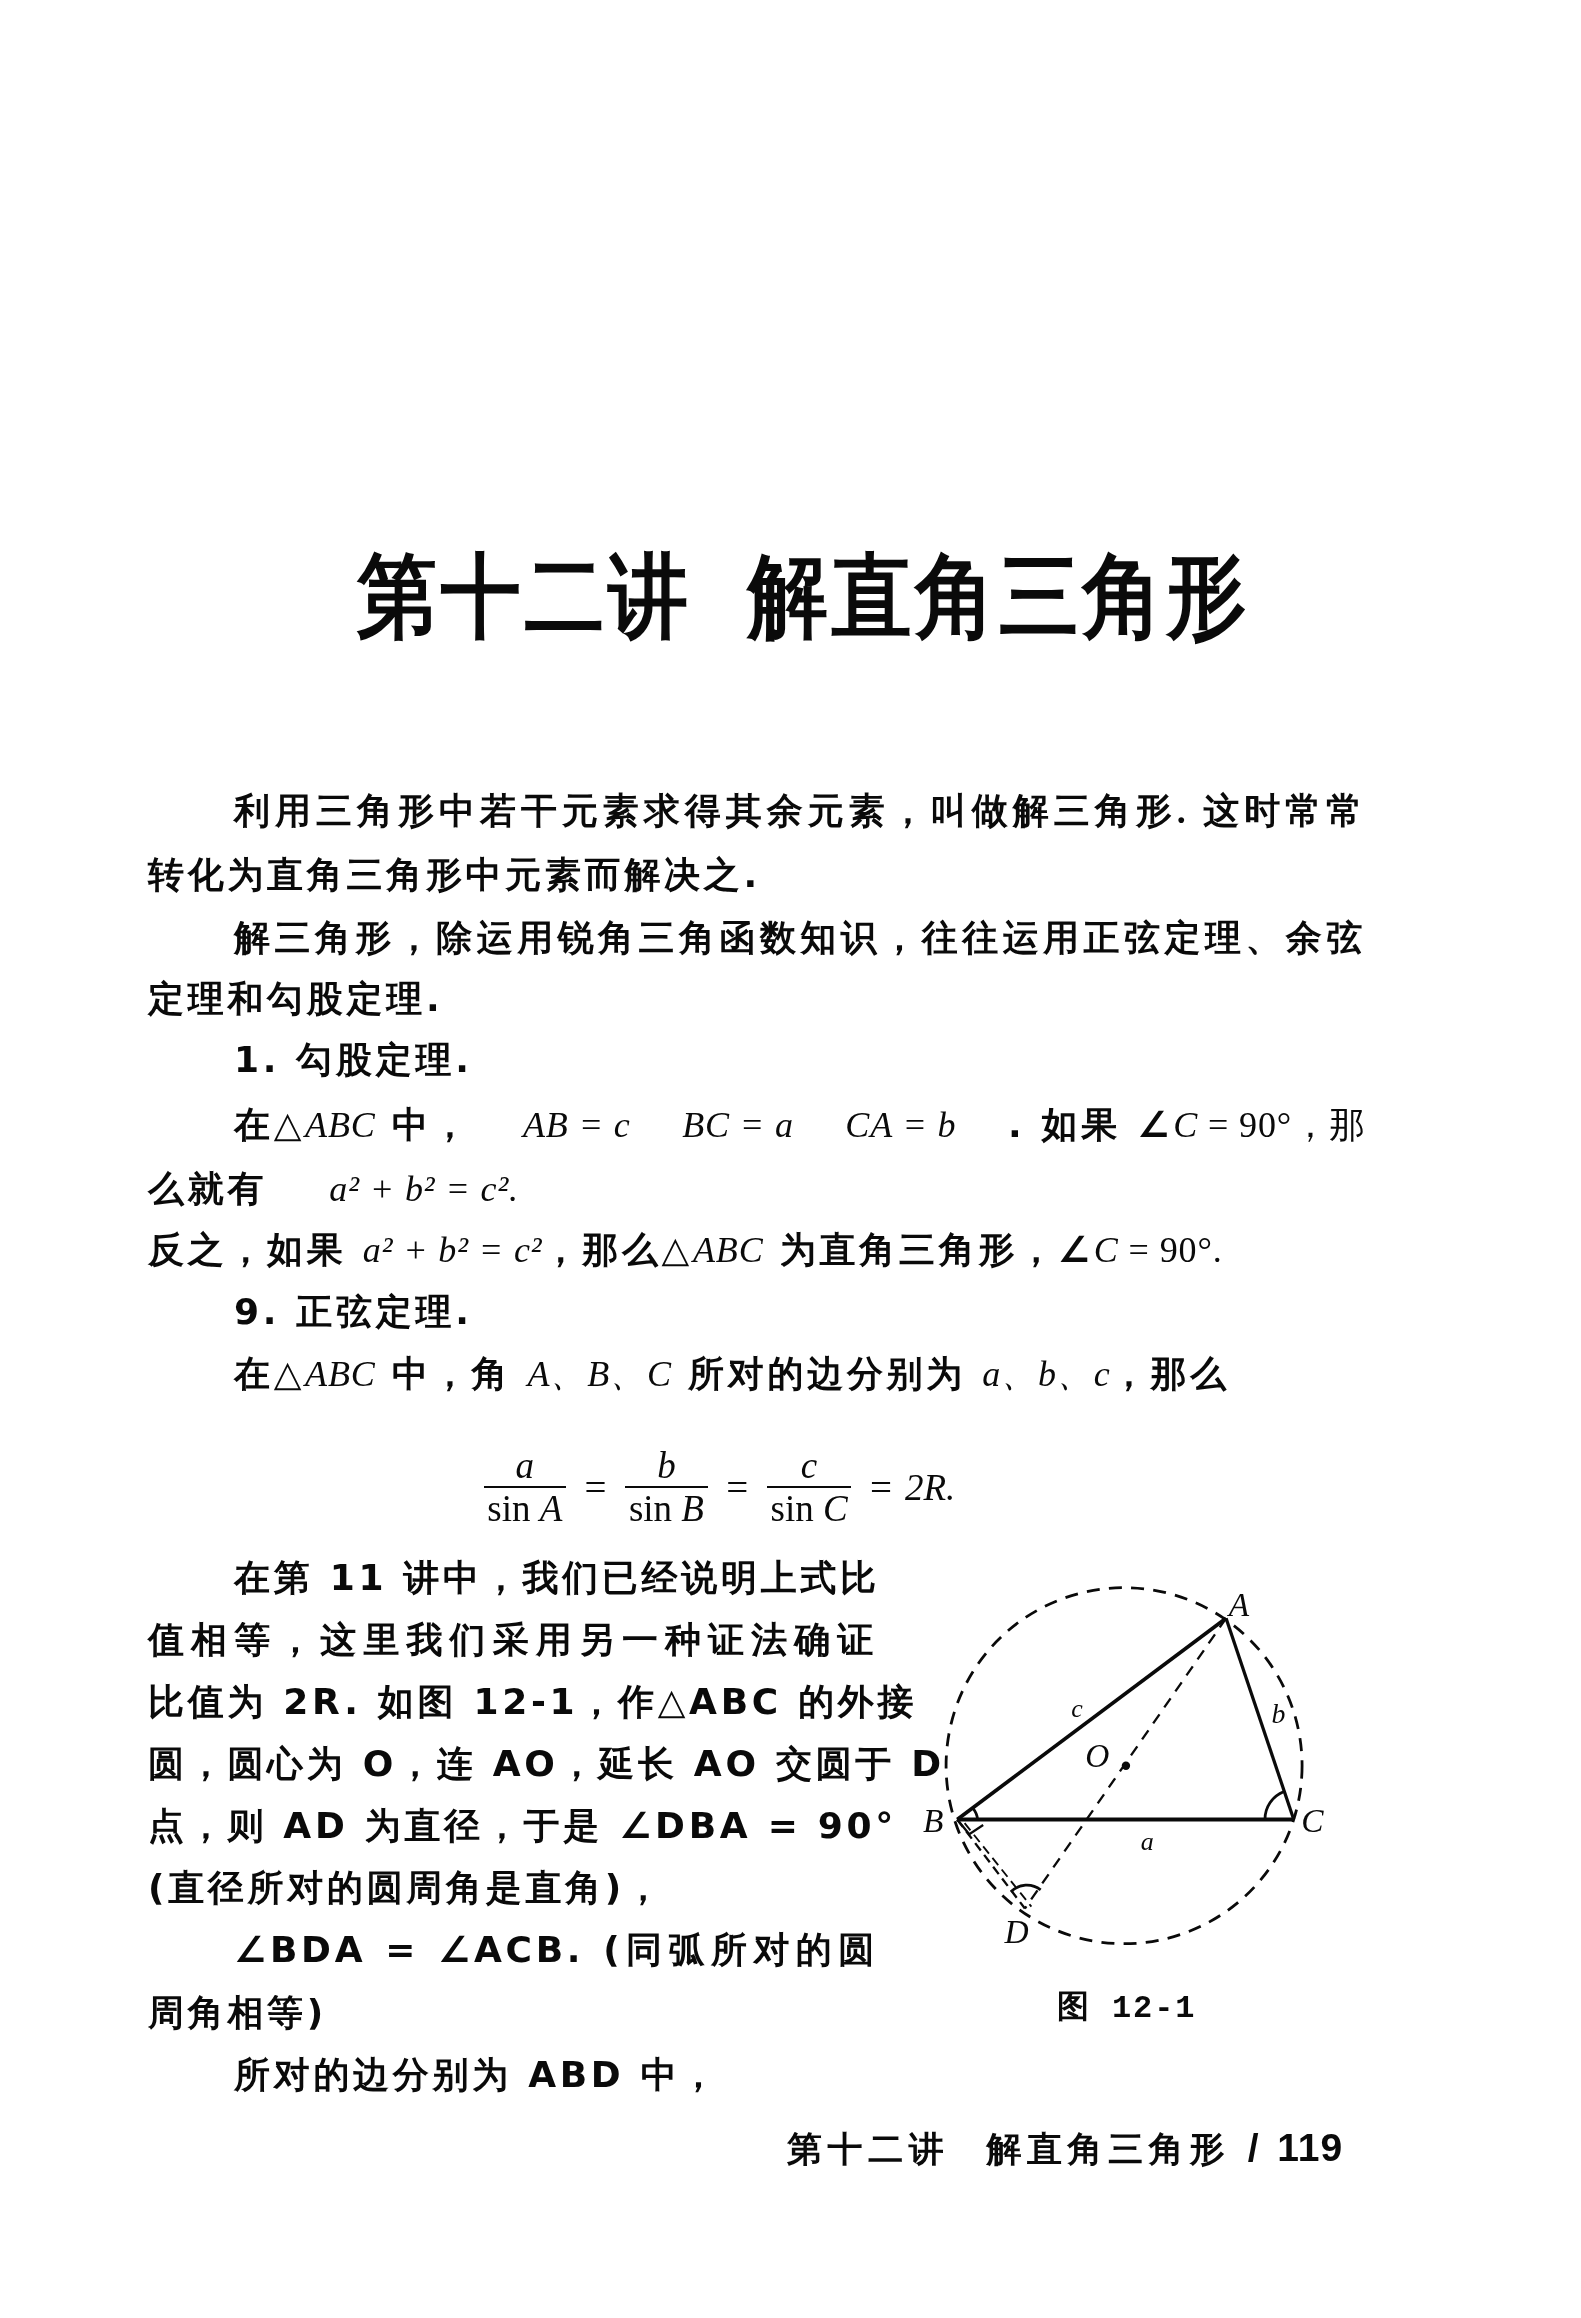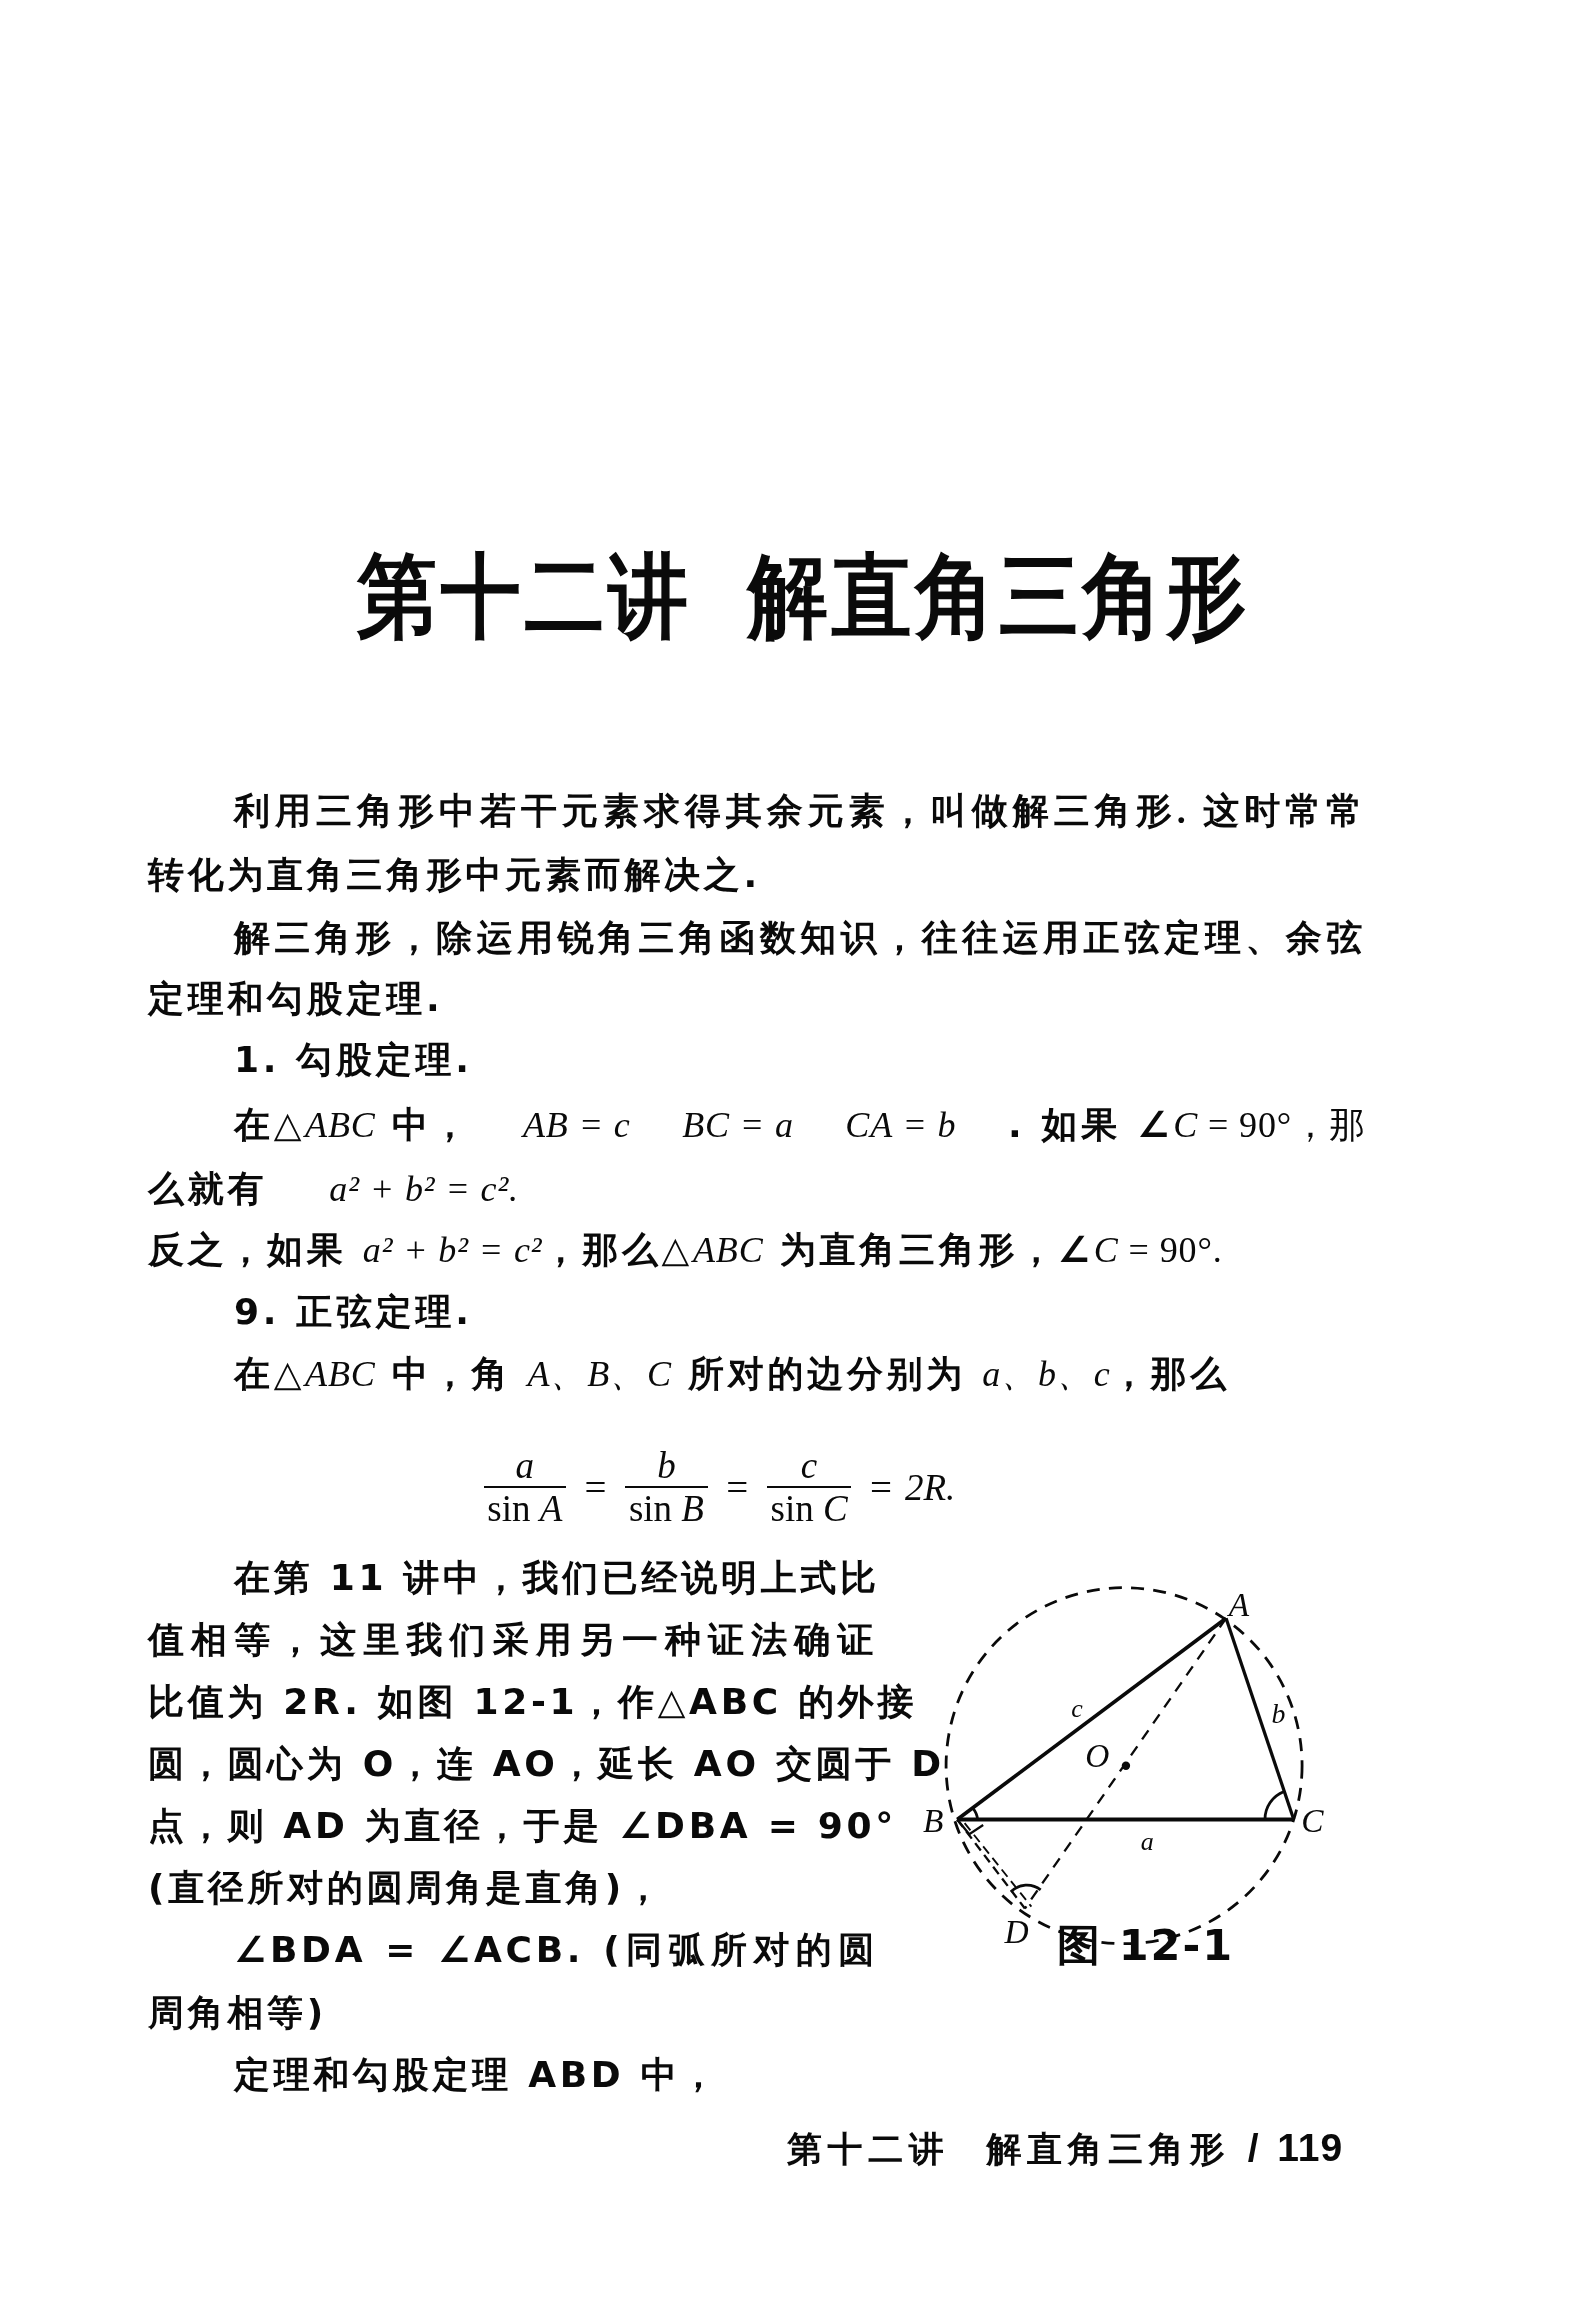--- a/index.html
+++ b/index.html
@@ -37,22 +37,22 @@
   .frac { display: inline-flex; flex-direction: column; align-items: center; margin: 0 5.6px; }
   .frac .num { font-style: italic; line-height: 41px; padding: 0 3.7px; }
   .frac .den { line-height: 41px; border-top: 2.8px solid #0a0a0a; padding: 0 3.7px; }
   .frac .den i { font-style: italic; }
   .eq { margin: 0 13px; font-size: 39px; }
   .rhs i { font-style: italic; }
 
   .figure { position: absolute; left: 909px; top: 1558px; width: 445px; height: 408px; }
   .figure svg { width: 445px; height: 408px; }
   .caption {
-    position: absolute; left: 1057px; top: 1917px; font-size: 43px; font-weight: bold;
-    letter-spacing: 1.9px; white-space: nowrap;
+    position: absolute; left: 1057px; top: 1985px; font-size: 32px; font-weight: bold;
+    letter-spacing: 1.9px; white-space: nowrap; font-family: Liberation Mono, monospace;
   }
 
   .footer {
     position: absolute; left: 787px; top: 2126px; font-size: 35px; font-weight: bold;
     letter-spacing: 5.6px; white-space: nowrap;
   }
   .footer .gap { display: inline-block; width: 37px; }
   .footer .pnum { font-family: "Liberation Sans", sans-serif; letter-spacing: 0.9px; font-size: 39px; }
 </style>
 </head>
@@ -110,21 +110,21 @@
   </div>
 
   <div class="line col-ind" style="top:1555px; width:644px; text-align:justify; text-align-last:justify;">在第 11 讲中，我们已经说明上式比</div>
   <div class="line col" style="top:1617px;">值相等，这里我们采用另一种证法确证</div>
   <div class="line col" style="top:1679px;">比值为 2R. 如图 12-1，作△ABC 的外接</div>
   <div class="line col" style="top:1741px;">圆，圆心为 O，连 AO，延长 AO 交圆于 D</div>
   <div class="line col" style="top:1803px;">点，则 AD 为直径，于是 ∠DBA = 90°</div>
   <div class="line" style="left:148px; top:1865px;">(直径所对的圆周角是直角)，</div>
   <div class="line col-ind" style="top:1927px; width:644px; text-align:justify; text-align-last:justify;">∠BDA = ∠ACB. (同弧所对的圆</div>
   <div class="line" style="left:148px; top:1990px;">周角相等)</div>
-  <div class="line col-ind" style="top:2052px;">定理和勾股定理 ABD 中，</div>
+  <div class="line col-ind" style="top:2052px;">所对的边分别为 ABD 中，</div>
 
   <div class="figure">
     <svg viewBox="980 1680 480 440" xmlns="http://www.w3.org/2000/svg">
 
       <circle cx="1212" cy="1904" r="192" fill="none" stroke="#0a0a0a" stroke-width="3" stroke-dasharray="14 10"></circle>
 
       <line x1="1322" y1="1745" x2="1032" y2="1962" stroke="#0a0a0a" stroke-width="4"></line>
       <line x1="1322" y1="1745" x2="1395" y2="1962" stroke="#0a0a0a" stroke-width="3.5"></line>
       <line x1="1032" y1="1962" x2="1395" y2="1962" stroke="#0a0a0a" stroke-width="4.5"></line>
 

